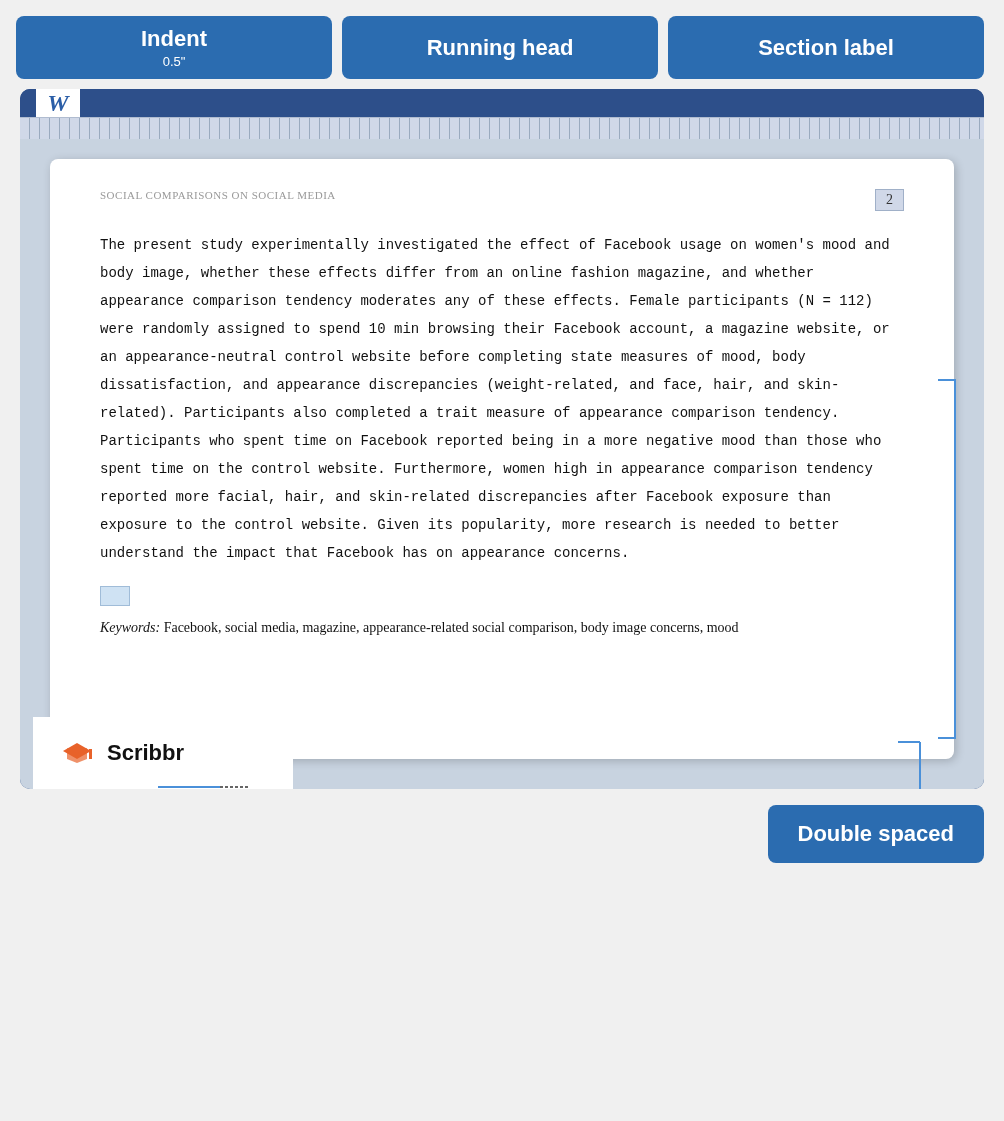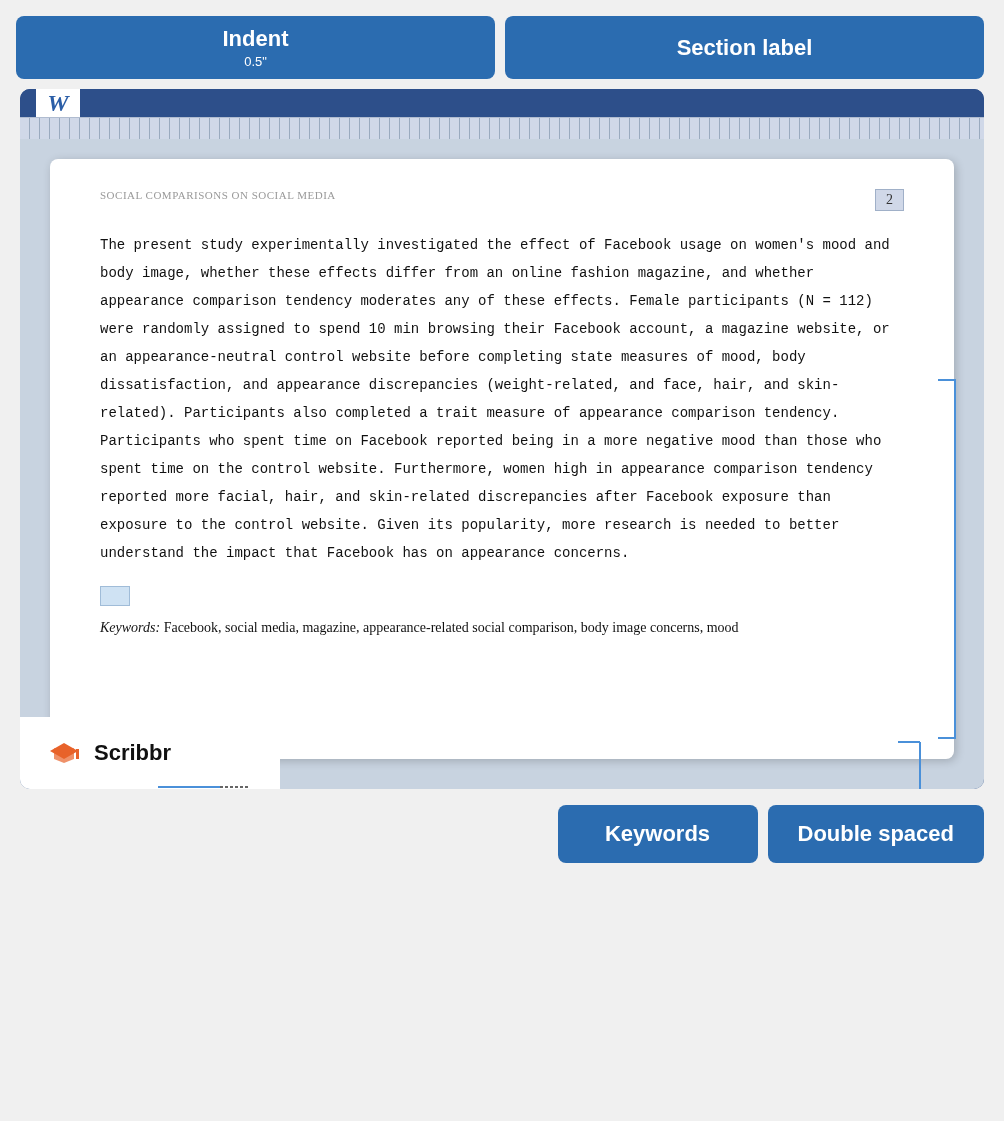--- a/index.html
+++ b/index.html
@@ -225,21 +225,21 @@
       font-weight: 700;
       cursor: default;
       min-width: 200px;
       text-align: center;
     }
 
     
     .scribbr-area {
       position: absolute;
       bottom: 0;
-      left: 0;
+      left: 13px;
       background: white;
       padding: 16px 24px;
       border-radius: 0 20px 0 0;
       display: flex;
       align-items: center;
       gap: 10px;
       width: 260px;
     }
     .scribbr-logo-icon {
       width: 40px;
@@ -258,20 +258,23 @@
   </style>
 </head>
 <body>
 
 <div class="top-section">
 
   <div class="top-labels">
     <div class="label-btn">
       <span class="btn-title">Indent</span>
       <span class="btn-subtitle">0.5"</span>
+    </div>
+    <div class="label-btn">
+      <span class="btn-title">Running head</span>
     </div>
     <div class="label-btn">
       <span class="btn-title">Section label</span>
     </div>
   </div>
 
   <svg style="position:absolute;top:0;left:0;width:100%;height:100%;pointer-events:none;z-index:10;">
 
     <line x1="155" y1="92" x2="305" y2="310" stroke="#4a90d9" stroke-width="2"></line>
     <polygon points="305,318 300,305 310,305" fill="#4a90d9"></polygon>
@@ -346,18 +349,15 @@
 
         <line x1="615" y1="700" x2="615" y2="655" stroke="#4a90d9" stroke-width="2"></line>
         <polygon points="615,650 610,663 620,663" fill="#4a90d9"></polygon>
       </svg>
     </div>
   </div>
 </div>
 
 <div class="bottom-labels">
   <div class="bottom-btn">
-    <span>Keywords</span>
-  </div>
-  <div class="bottom-btn">
     <span>Double spaced</span>
   </div>
 </div>
 
 </body></html>

